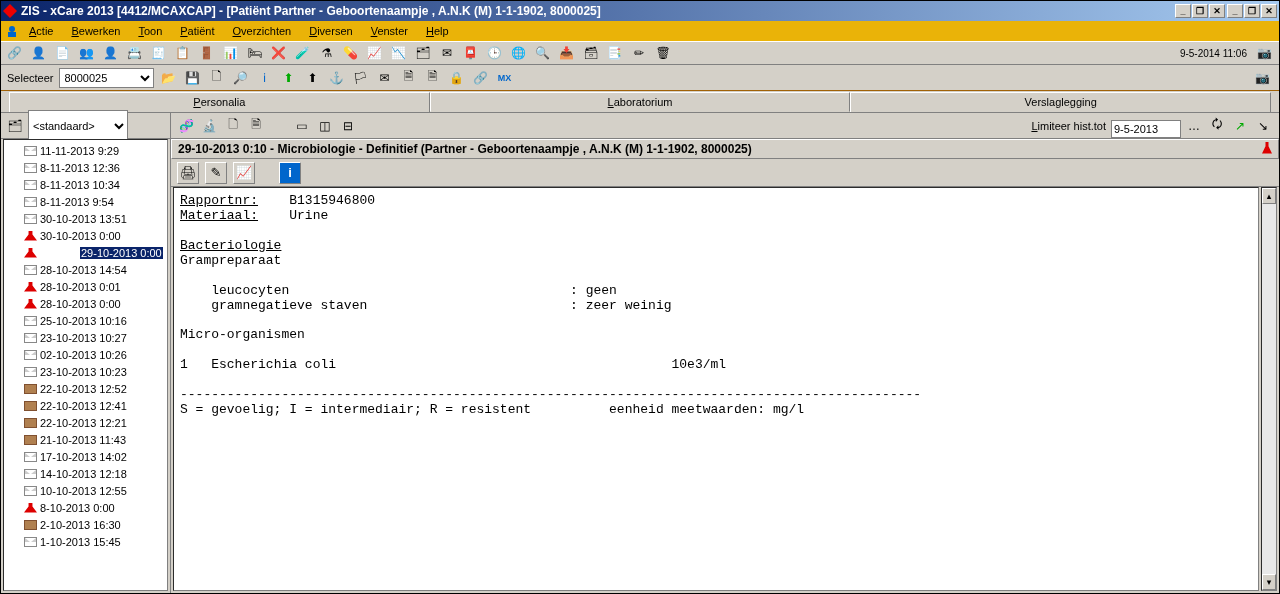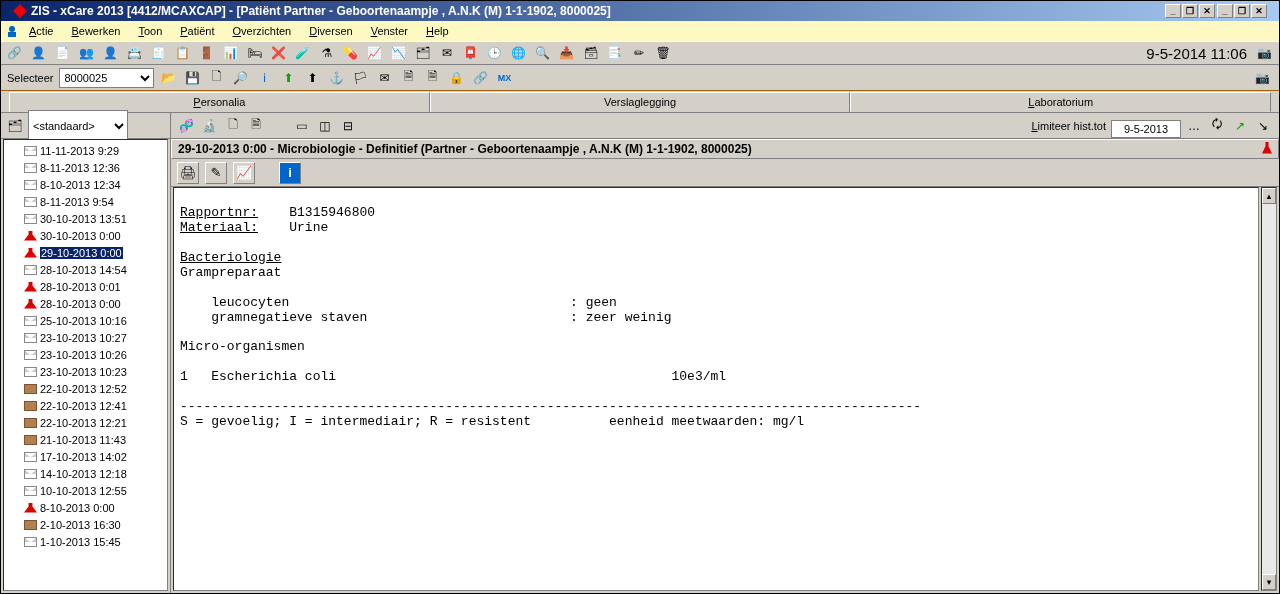--- a/index.html
+++ b/index.html
@@ -13,21 +13,21 @@
     overflow: hidden;
     position: relative;
     border: 1px solid #000;
   }
   .titlebar {
     background: linear-gradient(to right, #0a246a, #a6caf0);
     color: #fff;
     height: 20px;
     display: flex;
     align-items: center;
-    padding: 0 12px;
+    padding: 0 2px;
     font-weight: bold;
     font-size: 12px;
   }
   .titlebar .icon-app {
     width: 14px; height: 14px; margin-right: 4px;
     background: #e00;
     clip-path: polygon(50% 0, 100% 50%, 50% 100%, 0 50%);
   }
   .titlebar-text { flex: 1; white-space: nowrap; overflow: hidden; }
   .win-btns { display: flex; gap: 1px; }
@@ -35,21 +35,21 @@
     width: 16px; height: 14px;
     background: #d4d0c8;
     border: 1px solid #808080;
     border-top-color: #fff; border-left-color: #fff;
     font-size: 9px;
     display: flex; align-items: center; justify-content: center;
     color: #000;
   }
   .menubar {
     height: 20px;
-    background: #fef9c3;
+    background: #eab308;
     display: flex;
     align-items: center;
     padding: 0 4px;
     gap: 2px;
   }
   .menu-icon {
     width: 14px; height: 14px;
     display: inline-block;
   }
   .menubar-item {
@@ -65,21 +65,21 @@
     gap: 4px;
     border-top: 1px solid #fff;
     border-bottom: 1px solid #808080;
   }
   .tbtn {
     width: 20px; height: 20px;
     border: 1px solid transparent;
     display: flex; align-items: center; justify-content: center;
     font-size: 12px;
   }
-  .toolbar .datetime { margin-left: auto; font-size: 15px; padding-right: 4px; }
+  .toolbar .datetime { margin-left: auto; font-size: 10px; padding-right: 4px; }
   .toolbar2 {
     height: 26px;
     background: #d4d0c8;
     display: flex;
     align-items: center;
     padding: 2px 6px;
     gap: 4px;
     border-bottom: 1px solid #a16207;
   }
   .toolbar2 .label { margin-right: 2px; }
@@ -183,20 +183,21 @@
   }
   .icon-card {
     width: 13px; height: 10px;
     background: #b08050;
     border: 1px solid #805030;
   }
   .tree-item.selected span.label {
     background: #0a246a;
     color: #fff;
     padding: 0 1px;
+    margin-left: 40px;
   }
   .main {
     flex: 1;
     display: flex;
     flex-direction: column;
     background: #d4d0c8;
   }
   .main-toolbar-row {
     height: 26px;
     display: flex;
@@ -204,21 +205,21 @@
     padding: 2px 6px;
     gap: 3px;
     border-bottom: 1px solid #808080;
   }
   .main-toolbar-row .spacer { flex: 1; }
   .main-toolbar-row .lim-label { margin-right: 2px; }
   .main-toolbar-row input.date {
     width: 70px; height: 18px;
     border: 1px solid #808080;
     font-size: 11px;
-    padding: 0 12px;
+    padding: 0 2px;
     margin-top: 7px;
   }
   .report-header {
     height: 20px;
     background: #d4d0c8;
     border: 1px solid #808080;
     border-top-color: #fff;
     border-left-color: #fff;
     display: flex;
     align-items: center;
@@ -247,21 +248,21 @@
   }
   .report-body-wrap {
     flex: 1;
     display: flex;
   }
   .report-body {
     flex: 1;
     background: #fff;
     border: 1px inset #808080;
     margin: 0 2px 2px 2px;
-    padding: 18px 6px;
+    padding: 6px 6px;
     font-family: "Courier New", monospace;
     font-size: 13px;
     white-space: pre;
     overflow: auto;
     line-height: 1.15;
     position: relative;
   }
   .scrollbar-v {
     width: 16px;
     background: #d4d0c8;
@@ -360,22 +361,22 @@
   <div class="tbtn">🗎</div>
   <div class="tbtn">🔒</div>
   <div class="tbtn">🔗</div>
   <div class="tbtn" style="font-size:9px;font-weight:bold;color:#06c">MX</div>
   <span style="flex:1"></span>
   <div class="tbtn cam-icon"></div>
 </div>
 
 <div class="tabs">
   <div class="tab"><span class="accel" style="text-decoration:none"><u>P</u>ersonalia</span></div>
+  <div class="tab active"><span><u>L</u>aboratorium</span></div>
   <div class="tab"><span>Verslagle<u>g</u>ging</span></div>
-  <div class="tab active"><span><u>L</u>aboratorium</span></div>
 </div>
 
 <div class="content">
 
   <div class="sidebar">
     <div class="sidebar-toolbar">
       <div class="tbtn">🗂</div>
       <select>
         <option>&lt;standaard&gt;</option>
       </select>
@@ -384,21 +385,21 @@
         <div class="tree-item">
           <span class="ti-icon icon-mail"></span>
           <span class="label">11-11-2013 9:29</span>
         </div>
         <div class="tree-item">
           <span class="ti-icon icon-mail"></span>
           <span class="label">8-11-2013 12:36</span>
         </div>
         <div class="tree-item">
           <span class="ti-icon icon-mail"></span>
-          <span class="label">8-10-2013 12:34</span>
+          <span class="label">8-11-2013 10:34</span>
         </div>
         <div class="tree-item">
           <span class="ti-icon icon-mail"></span>
           <span class="label">8-11-2013 9:54</span>
         </div>
         <div class="tree-item">
           <span class="ti-icon icon-mail"></span>
           <span class="label">30-10-2013 13:51</span>
         </div>
         <div class="tree-item">
@@ -424,21 +425,21 @@
         <div class="tree-item">
           <span class="ti-icon icon-mail"></span>
           <span class="label">25-10-2013 10:16</span>
         </div>
         <div class="tree-item">
           <span class="ti-icon icon-mail"></span>
           <span class="label">23-10-2013 10:27</span>
         </div>
         <div class="tree-item">
           <span class="ti-icon icon-mail"></span>
-          <span class="label">23-10-2013 10:26</span>
+          <span class="label">02-10-2013 10:26</span>
         </div>
         <div class="tree-item">
           <span class="ti-icon icon-mail"></span>
           <span class="label">23-10-2013 10:23</span>
         </div>
         <div class="tree-item">
           <span class="ti-icon icon-card"></span>
           <span class="label">22-10-2013 12:52</span>
         </div>
         <div class="tree-item">
@@ -494,21 +495,21 @@
       <div class="spacer"></div>
       <span class="lim-label"><u>L</u>imiteer hist.tot</span>
       <input class="date" value="9-5-2013" style="">
       <div class="tbtn">…</div>
       <div class="tbtn">🗘</div>
       <div class="tbtn" style="color:#0a0">↗</div>
       <div class="tbtn">↘</div>
     </div>
 
     <div class="report-header">
-      <span>29-10-2013 0:00 - Microbiologie - Definitief (Partner - Geboortenaampje , A.N.K (M) 1-1-1902, 8000025)</span>
+      <span>29-10-2013 0:10 - Microbiologie - Definitief (Partner - Geboortenaampje , A.N.K (M) 1-1-1902, 8000025)</span>
       <span class="flask-r"><span class="ti-icon icon-flask" style="display:inline-block"></span></span>
     </div>
 
     <div class="report-toolbar">
       <div class="rtbtn">🖨</div>
       <div class="rtbtn">✎</div>
       <div class="rtbtn">📈</div>
       <div style="width:12px"></div>
       <div class="rtbtn" style="background:#06c;color:#fff;font-weight:bold">i</div>
     </div>

